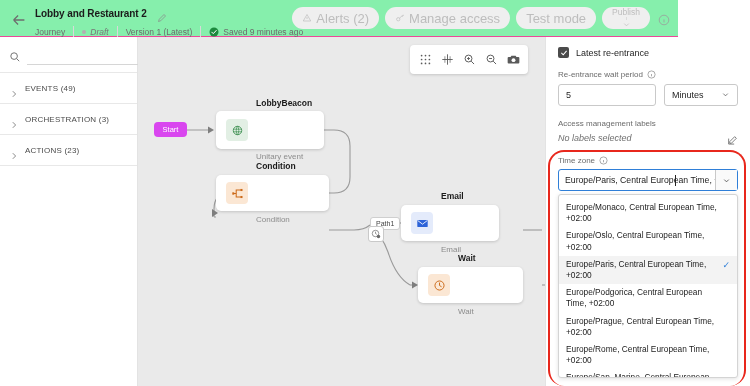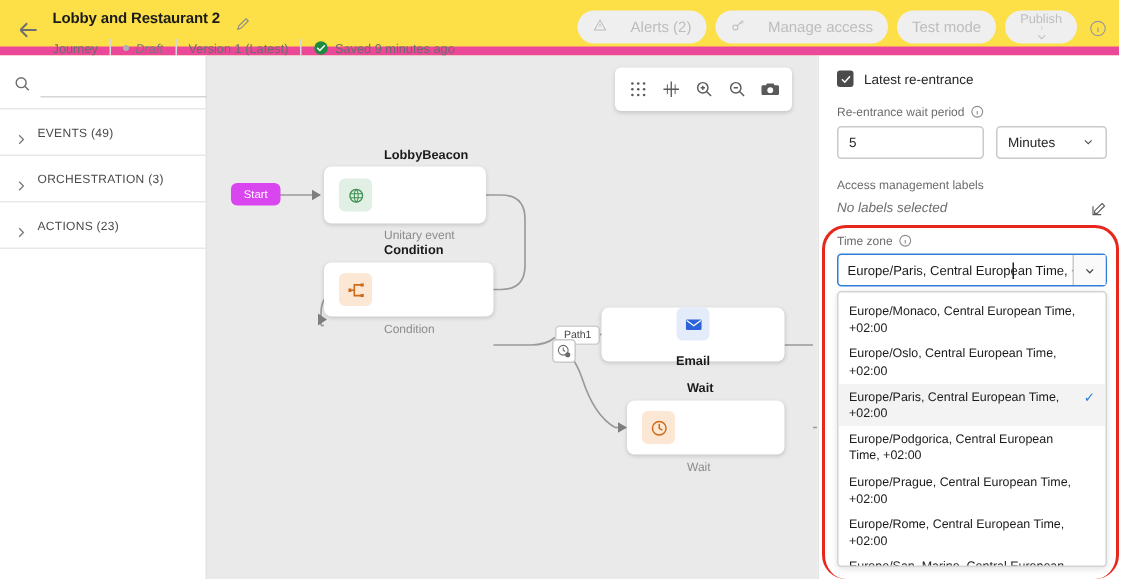--- a/index.html
+++ b/index.html
@@ -6,22 +6,22 @@
   html, body {
     width: 750px; height: 386px;
     font-family: "Liberation Sans", sans-serif;
     background: #ffffff;
     overflow: hidden;
   }
   #app { position: relative; width: 750px; height: 386px; background:#fff; }
 
   
   .header {
-    position:absolute; left:0; top:0; width:746px; height:37px;
-    background:#fde047; border-bottom:6px solid #ec4899;
+    position:absolute; left:0; top:0; width:678px; height:37px;
+    background:#86efac; border-bottom:1px solid #ec4899;
   }
   .back-arrow {
     position:absolute; left:10px; top:11px; width:18px; height:16px;
     color:#6e6e6e; cursor:pointer;
   }
   .title-block { position:absolute; left:35px; top:4px; }
   .journey-title {
     font-size:10px; font-weight:bold; color:#1b1b1b; letter-spacing:-0.1px;
     display:inline-block; vertical-align:middle;
   }
@@ -38,21 +38,21 @@
   .meta-sep { width:1px; height:11px; background:#d9d9d9; }
   .dot-draft { width:4px; height:4px; border-radius:50%; background:#b0b0b0; }
   .draft-txt { font-style:italic; color:#777; }
   .check-circle { width:10px; height:10px; }
 
   .header-actions {
     position:absolute; right:8px; top:7px; display:flex; align-items:center; gap:6px;
   }
   .hbtn {
     height:22px; border-radius:11px; background:#efefef; color:#bdbdbd;
-    font-size:10px; display:flex; align-items:center; gap:15px;
+    font-size:13px; display:flex; align-items:center; gap:4px;
     padding:0 10px; white-space:nowrap; cursor:default;
   }
   .hbtn svg { width:10px; height:10px; }
   .publish-group { display:flex; align-items:center; background:#efefef; border-radius:11px; height:22px;flex-direction:column; }
   .publish-main { font-size:8.5px; color:#bdbdbd; padding:0 10px; }
   .publish-div { width:1px; height:12px; background:#dcdcdc; }
   .publish-caret { padding:0 8px; color:#bdbdbd; display:flex; align-items:center; }
   .info-circle { width:12px; height:12px; color:#9a9a9a; margin-left:2px; }
 
   
@@ -415,21 +415,21 @@
     <div class="path-chip" style="left:232px; top:180px;">Path1</div>
 
     <div class="edge-badge" style="left:230px; top:189px;">
       <svg viewBox="0 0 20 20" fill="none" stroke="currentColor" stroke-width="1.4">
         <circle cx="9" cy="9" r="6.5"></circle>
           <path d="M9 5.3V9l2.6 1.7"></path>
         <circle cx="15" cy="15" r="3.4" fill="currentColor" stroke="none"></circle>
       </svg>
     </div>
 
-    <div class="node" style="left:263px; top:168px; width:122px; height:36px;flex-direction:column;">
+    <div class="node" style="left:263px; top:168px; width:98px; height:36px;">
       <span class="node-ico ico-blue">
         <svg viewBox="0 0 20 20" fill="currentColor">
           <rect x="2" y="4.5" width="16" height="11" rx="1.4"></rect>
           <path d="M2.8 5.6L10 11l7.2-5.4" fill="none" stroke="#fff" stroke-width="1.3"></path>
         </svg>
       </span>
       <span class="node-txt">
         <span class="node-title">Email</span>
         <span class="node-sub">Email</span>
       </span>

